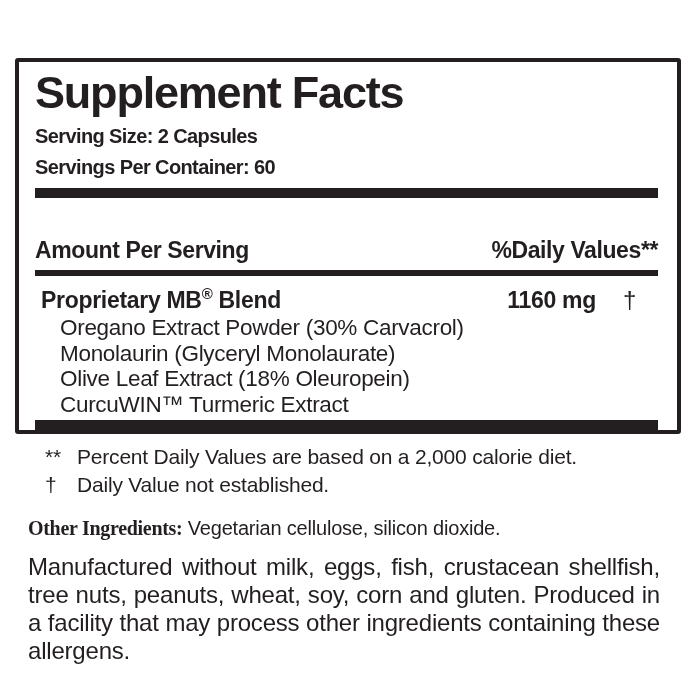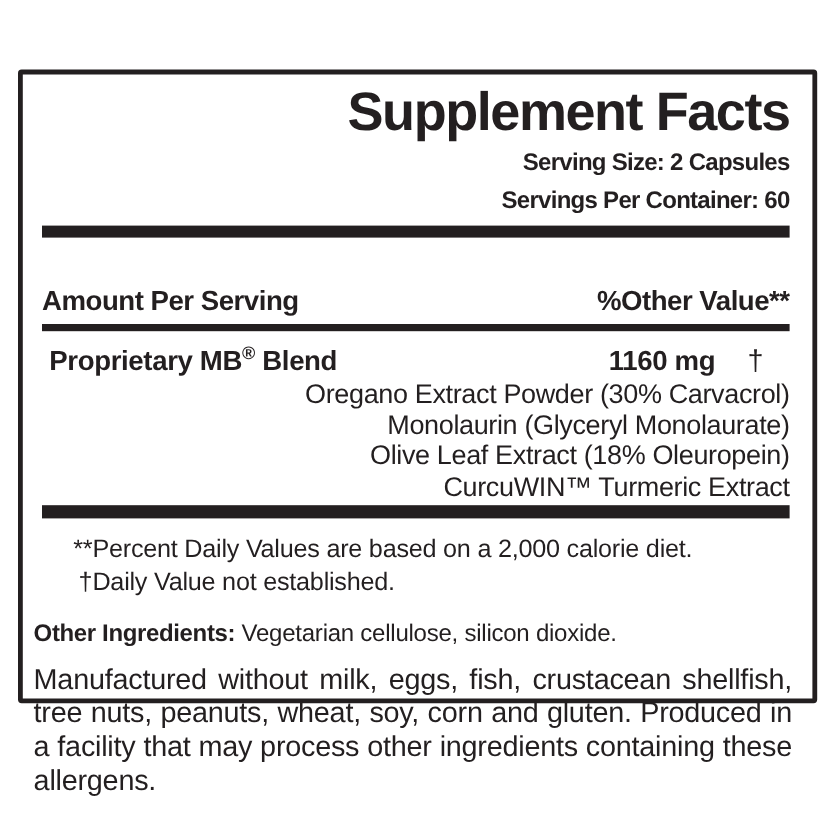--- a/index.html
+++ b/index.html
@@ -13,27 +13,26 @@
     height: 695px;
     font-family: "Liberation Sans", "DejaVu Sans", sans-serif;
     color: #231f20;
     overflow: hidden;
   }
   .facts-panel {
     position: absolute;
     left: 15px;
     top: 58px;
     width: 666px;
-    height: 528px;
+    height: 376px;
     box-sizing: border-box;
     border: 4px solid #231f20;
     border-radius: 3px;
     padding: 8px 19px 0 16px;
     background: #ffffff;
-    text-align: right;
   }
   .title {
     font-size: 45px;
     font-weight: bold;
     letter-spacing: -1.2px;
     line-height: 46px;
     white-space: nowrap;
   }
   .serving-line {
     font-size: 20px;
@@ -112,21 +111,21 @@
   .other-ingredients {
     position: absolute;
     left: 28px;
     top: 515px;
     width: 644px;
     margin: 0;
     font-size: 20px;
     line-height: 26px;
     letter-spacing: -0.2px;
   }
-  .other-ingredients strong { letter-spacing: -0.3px; }
+  .other-ingredients strong { letter-spacing: -0.3px; font-family: Liberation Serif, serif; }
   .allergen {
     position: absolute;
     left: 28px;
     top: 553px;
     width: 632px;
     margin: 0;
     font-size: 24px;
     line-height: 28px;
     letter-spacing: -0.2px;
     text-align: justify;
@@ -137,21 +136,21 @@
 
 <div class="facts-panel">
   <div class="title">Supplement Facts</div>
   <div class="serving-line first">Serving Size: 2 Capsules</div>
   <div class="serving-line">Servings Per Container: 60</div>
 
   <div class="bar thick-top"></div>
 
   <div class="header-row">
     <span>Amount Per Serving</span>
-    <span>%Other Value**</span>
+    <span>%Daily Values**</span>
   </div>
 
   <div class="bar thin"></div>
 
   <div class="blend-row">
     <div class="blend-name"><span>Proprietary MB</span><sup>®</sup><span> Blend</span></div>
     <div class="blend-right">
       <span class="blend-amount">1160 mg</span>
       <span class="blend-dv">†</span>
     </div>

